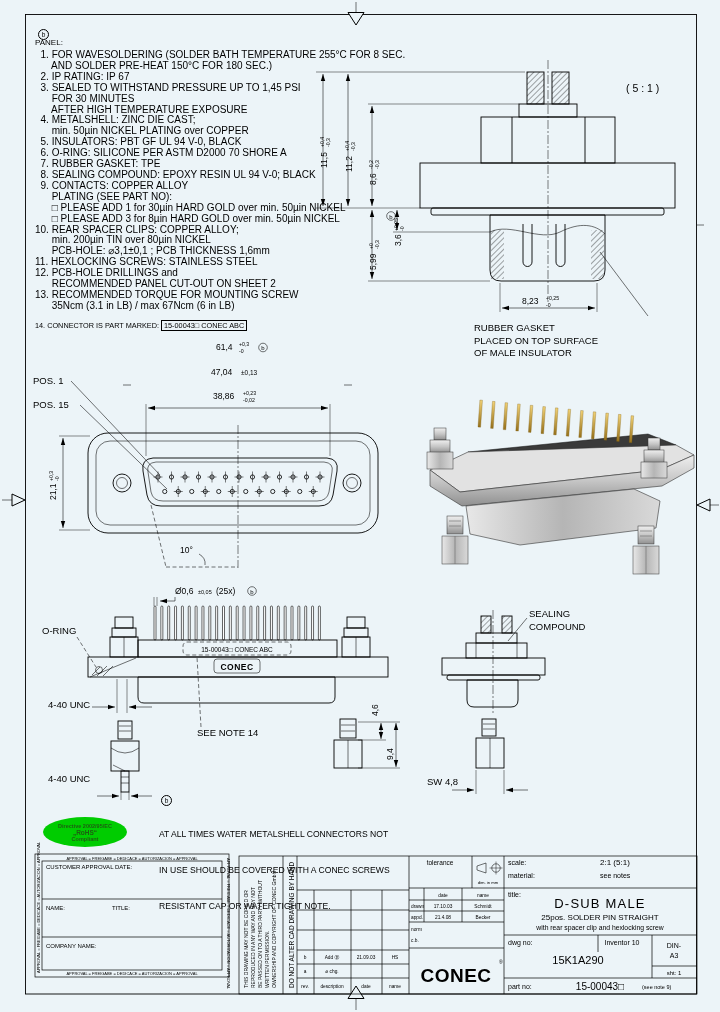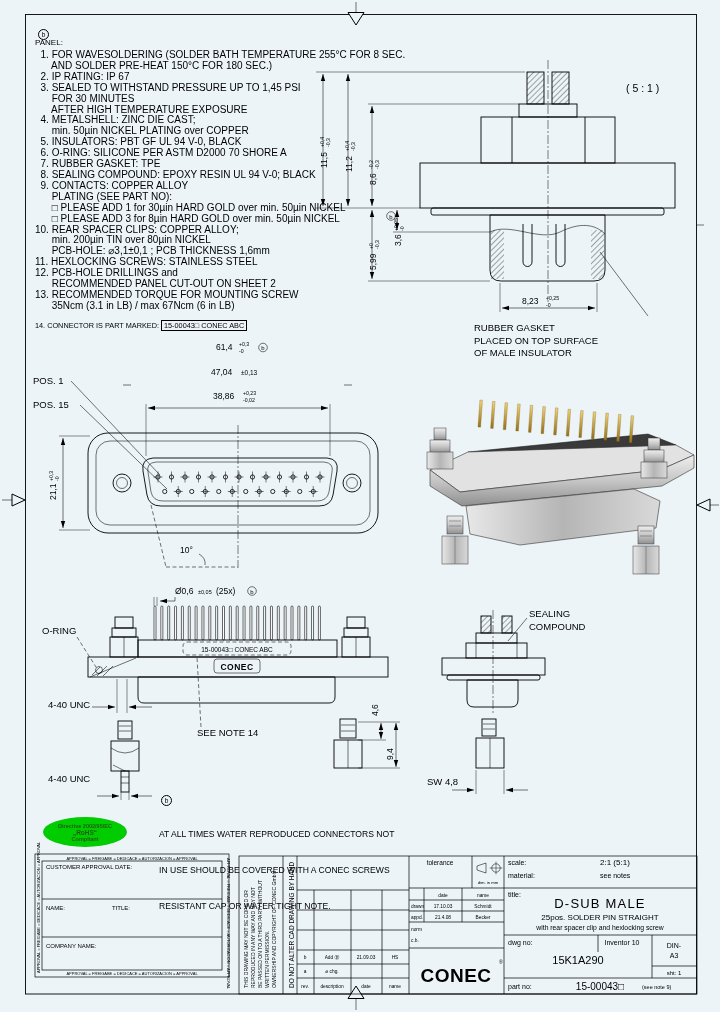--- a/index.html
+++ b/index.html
@@ -512,21 +512,21 @@
   </g>
 </svg>
 
 <div class="t" style="left:38px;top:25px"><span class="circ">b</span></div>
 <div class="t" style="left:35px;top:38px;font-size:8px">PANEL:</div>
 <div class="t" id="notes-list" style="left:35px;top:50px"><div class="nline">  1. FOR WAVESOLDERING (SOLDER BATH TEMPERATURE 255°C FOR 8 SEC.</div><div class="nline">      AND SOLDER PRE-HEAT 150°C FOR 180 SEC.)</div><div class="nline">  2. IP RATING: IP 67</div><div class="nline">  3. SEALED TO WITHSTAND PRESSURE UP TO 1,45 PSI</div><div class="nline">      FOR 30 MINUTES</div><div class="nline">      AFTER HIGH TEMPERATURE EXPOSURE</div><div class="nline">  4. METALSHELL: ZINC DIE CAST;</div><div class="nline">      min. 50µin NICKEL PLATING over COPPER</div><div class="nline">  5. INSULATORS: PBT GF UL 94 V-0, BLACK</div><div class="nline">  6. O-RING: SILICONE PER ASTM D2000 70 SHORE A</div><div class="nline">  7. RUBBER GASKET: TPE</div><div class="nline">  8. SEALING COMPOUND: EPOXY RESIN UL 94 V-0; BLACK</div><div class="nline">  9. CONTACTS: COPPER ALLOY</div><div class="nline">      PLATING (SEE PART NO):</div><div class="nline">      □ PLEASE ADD 1 for 30µin HARD GOLD over min. 50µin NICKEL</div><div class="nline">      □ PLEASE ADD 3 for 8µin HARD GOLD over min. 50µin NICKEL</div><div class="nline">10. REAR SPACER CLIPS: COPPER ALLOY;</div><div class="nline">      min. 200µin TIN over 80µin NICKEL</div><div class="nline">      PCB-HOLE: ⌀3,1±0,1 ; PCB THICKNESS 1,6mm</div><div class="nline">11. HEXLOCKING SCREWS: STAINLESS STEEL</div><div class="nline">12. PCB-HOLE DRILLINGS and</div><div class="nline">      RECOMMENDED PANEL CUT-OUT ON SHEET 2</div><div class="nline">13. RECOMMENDED TORQUE FOR MOUNTING SCREW</div><div class="nline">      35Ncm (3.1 in LB) / max 67Ncm (6 in LB)</div></div>
 <div class="t" style="left:35px;top:321px;font-size:7.3px"><span>14. CONNECTOR IS PART MARKED: </span><span class="marked">15-00043□ CONEC ABC</span></div>
 
 <div class="t" style="left:161px;top:791px"><span class="circ">b</span></div>
 <div class="t" style="left:159px;top:804px;font-size:8.6px;line-height:12px">
-  <div>AT ALL TIMES WATER REPRODUCED CONNECTORS NOT</div>
+  <div>AT ALL TIMES WATER METALSHELL CONNECTORS NOT</div>
   <div>IN USE SHOULD BE COVERED WITH A CONEC SCREWS</div>
   <div>RESISTANT CAP OR WATER TIGHT NOTE.</div>
 </div>
 
 <div id="badge">
   <span class="b1">Directive 2002/95/EC</span>
   <span class="b2">„RoHS“</span>
   <span class="b3">Compliant</span>
 </div>
 

